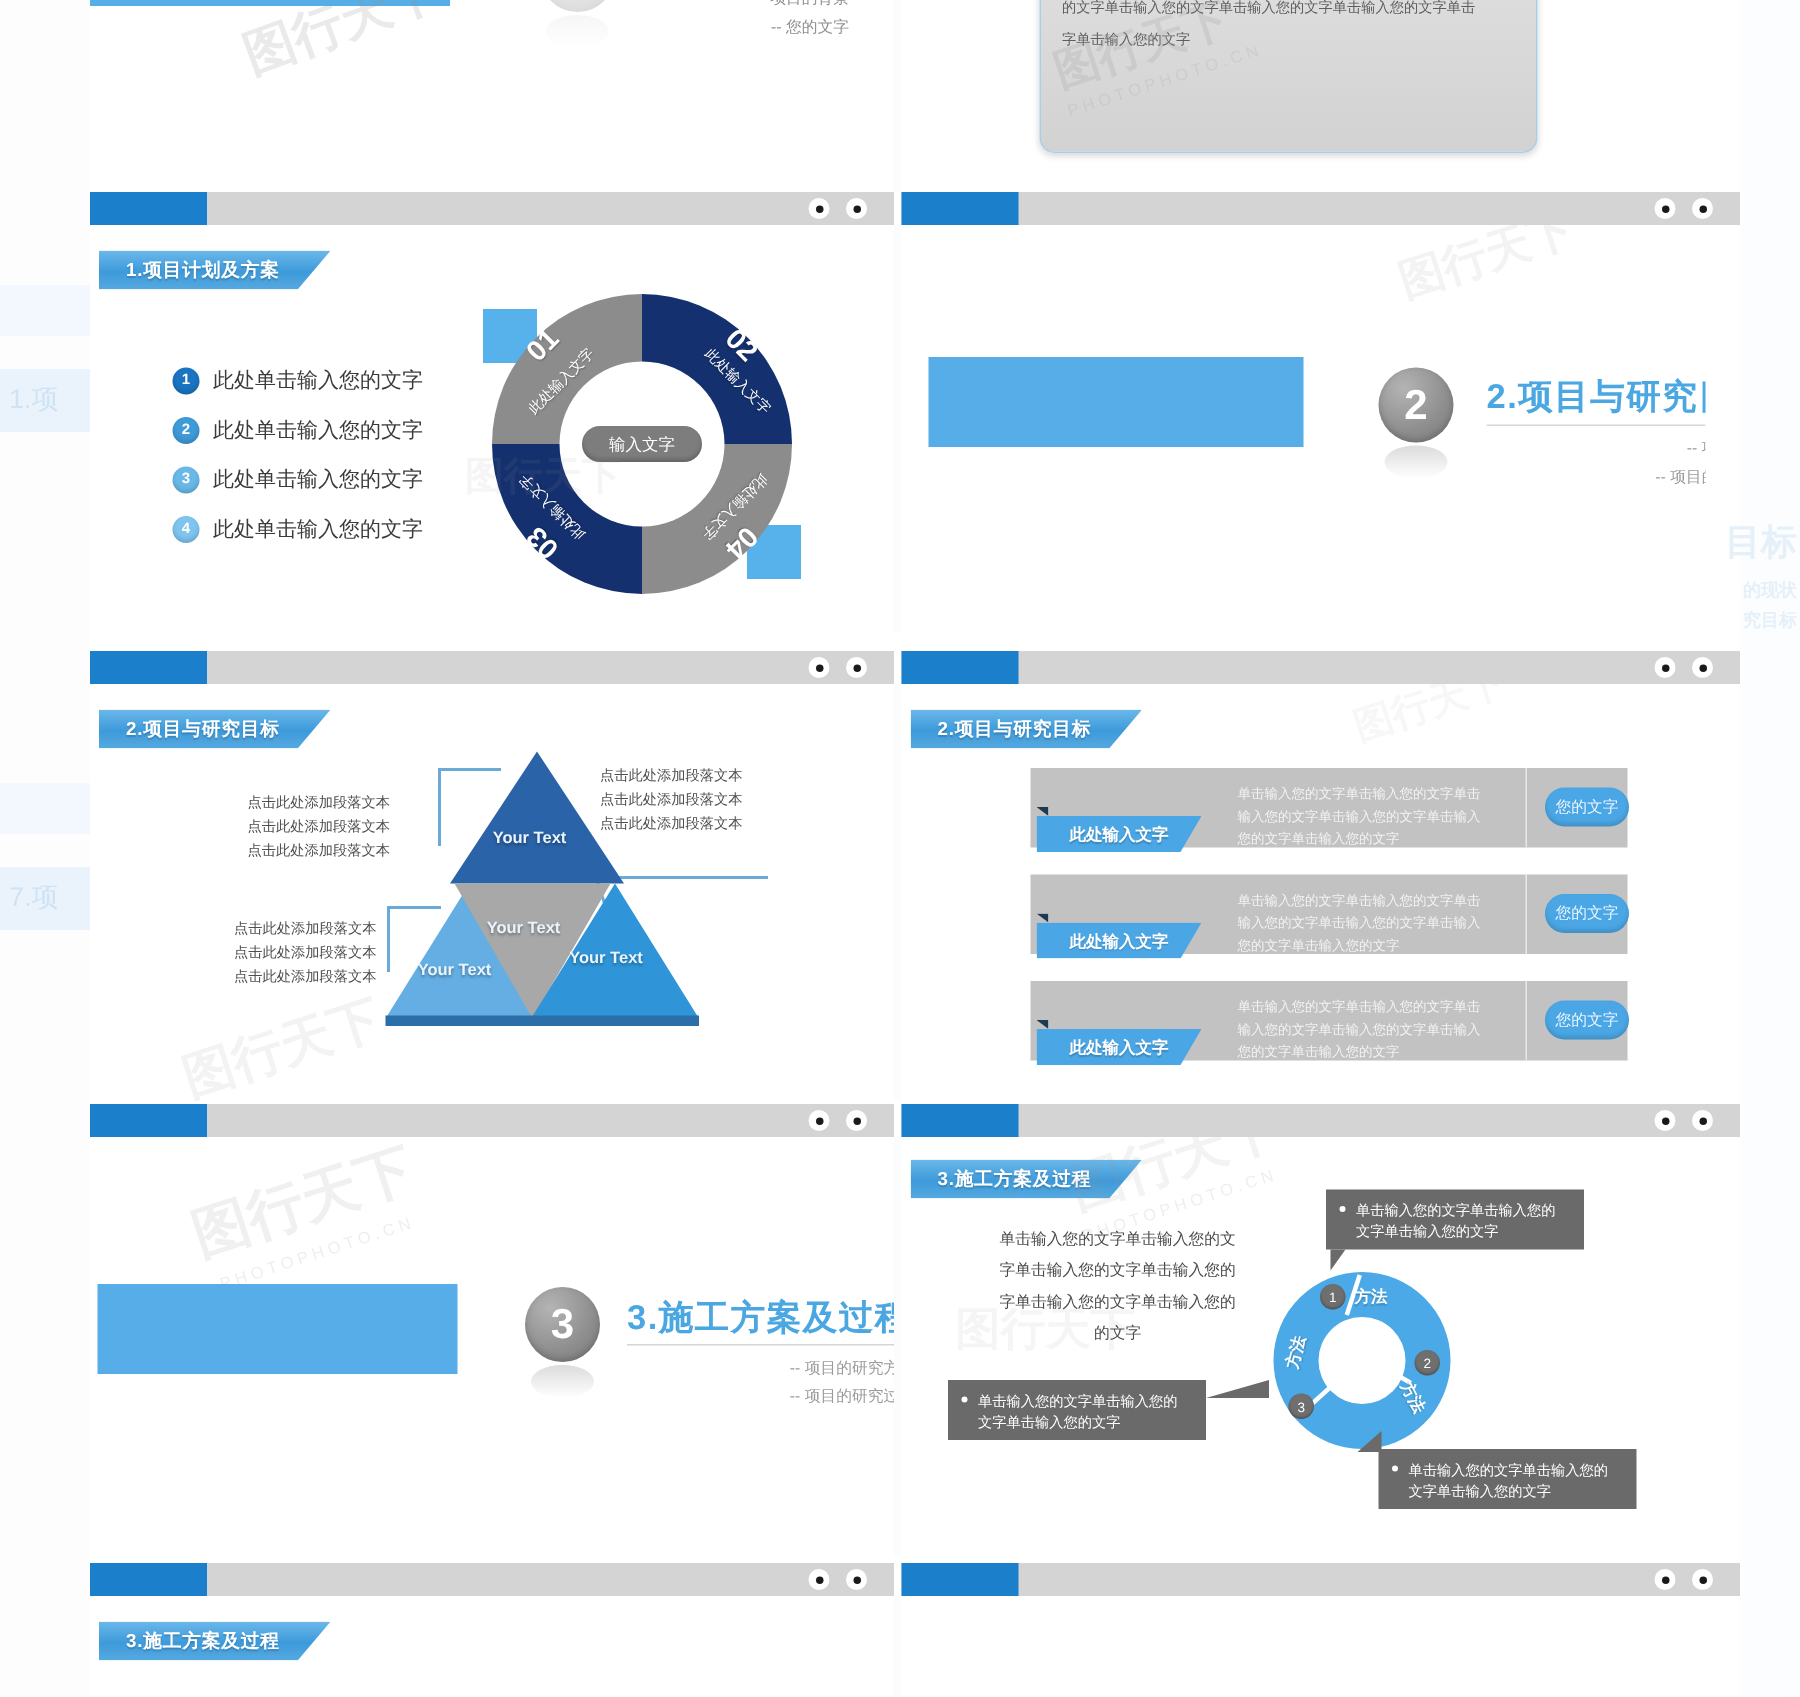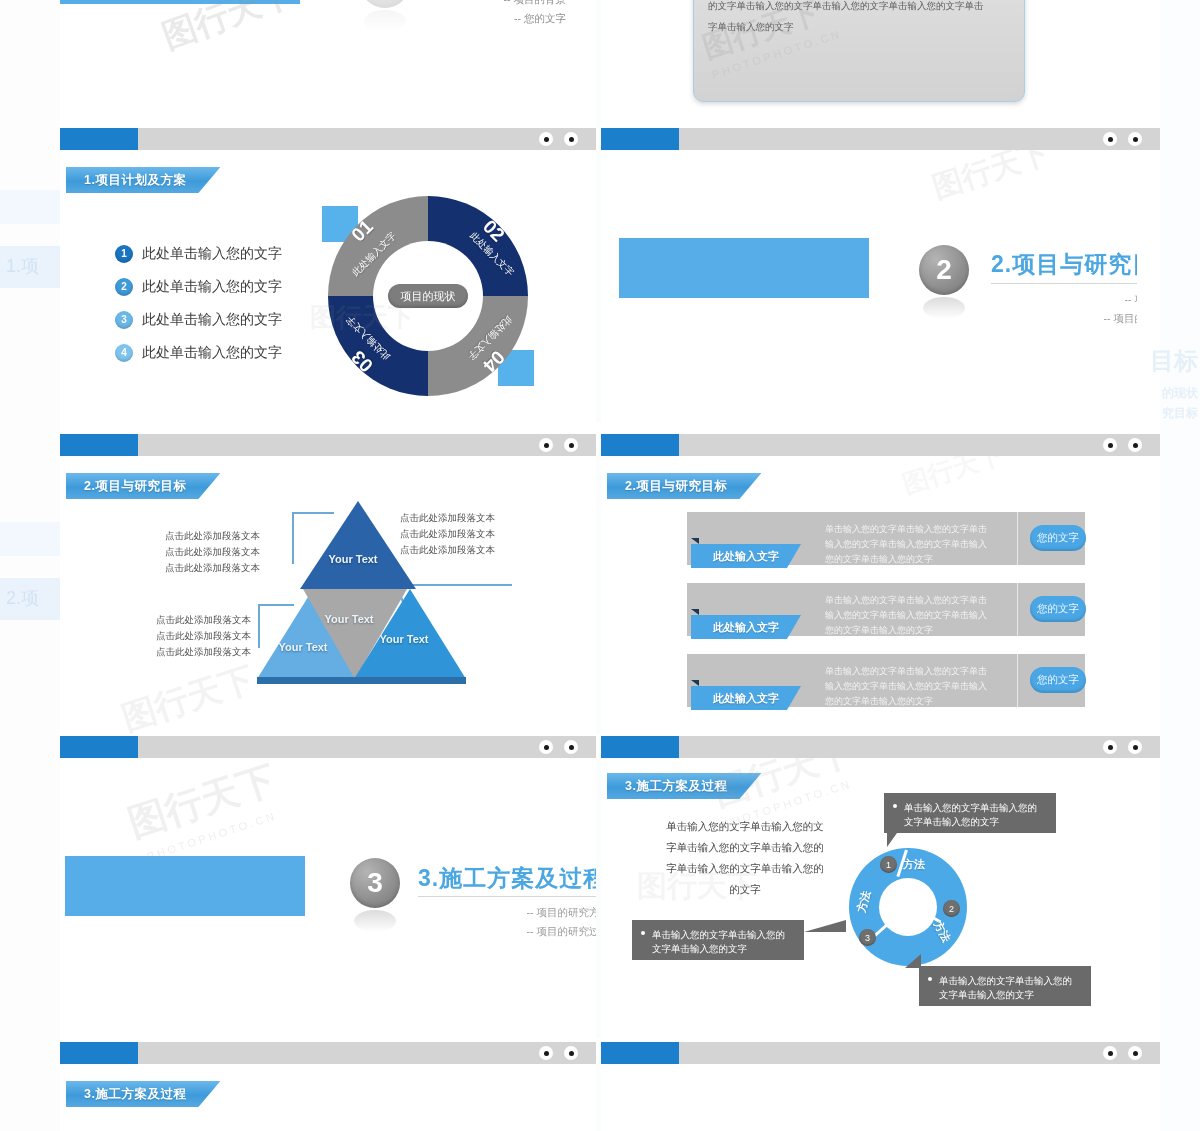--- a/index.html
+++ b/index.html
@@ -121,21 +121,21 @@
 </style>
 </head>
 <body>
 
 <div id="bg-left">
   <div class="strip pale" style="top:190px;height:34px"></div>
   <div class="strip" style="top:246px;height:42px"></div>
   <div class="lbl" style="top:254px">1.项</div>
   <div class="strip pale" style="top:522px;height:34px"></div>
   <div class="strip" style="top:578px;height:42px"></div>
-  <div class="lbl" style="top:586px">2.项</div>
+  <div class="lbl" style="top:586px">7.项</div>
 </div>
 
 <div id="bg-right">
   <div class="ghost" style="top:345px;font-size:24px">目标</div>
   <div class="ghost" style="top:385px;font-size:12px">的现状</div>
   <div class="ghost" style="top:405px;font-size:12px">究目标</div>
 </div>
 
 <div class="deck">
 
@@ -225,21 +225,21 @@
 
         <div class="d4lbl d4num" style="right:24px;top:24px;transform:rotate(45deg)">02</div>
         <div class="d4lbl d4sub" style="right:8px;top:52px;transform:rotate(45deg)">此处输入文字</div>
 
         <div class="d4lbl d4num" style="left:24px;bottom:24px;transform:rotate(-135deg)">03</div>
         <div class="d4lbl d4sub" style="left:12px;bottom:52px;transform:rotate(-135deg)">此处输入文字</div>
 
         <div class="d4lbl d4num" style="right:24px;bottom:24px;transform:rotate(135deg)">04</div>
         <div class="d4lbl d4sub" style="right:10px;bottom:52px;transform:rotate(135deg)">此处输入文字</div>
 
-        <div class="d4center" style="left:60px;top:88px;width:80px;height:24px">项目的现状</div>
+        <div class="d4center" style="left:60px;top:88px;width:80px;height:24px">输入文字</div>
       </div>
       <div class="wm" style="left:250px;top:150px;font-size:26px;opacity:.5">图行天下</div>
     </div>
 
     <div class="slide right">
       <div class="bigbox" style="left:18px;top:88px;width:250px;height:60px"></div>
       <div class="secnum" style="left:318px;top:95px">2</div>
       <div class="sectitle" style="left:390px;top:99px">2.项目与研究目标</div>
       <div class="secrule" style="left:390px;top:133px;width:200px"></div>
       <div class="secsub" style="right:-50px;top:140px;width:250px">

